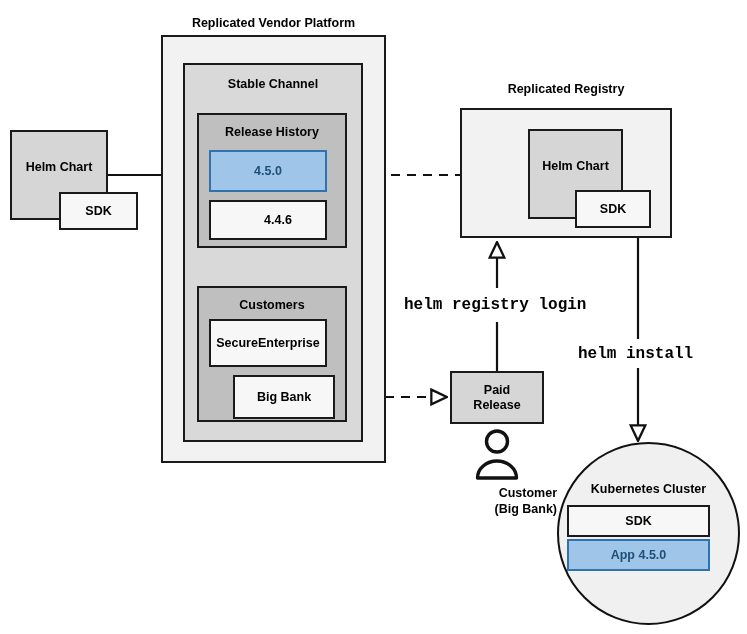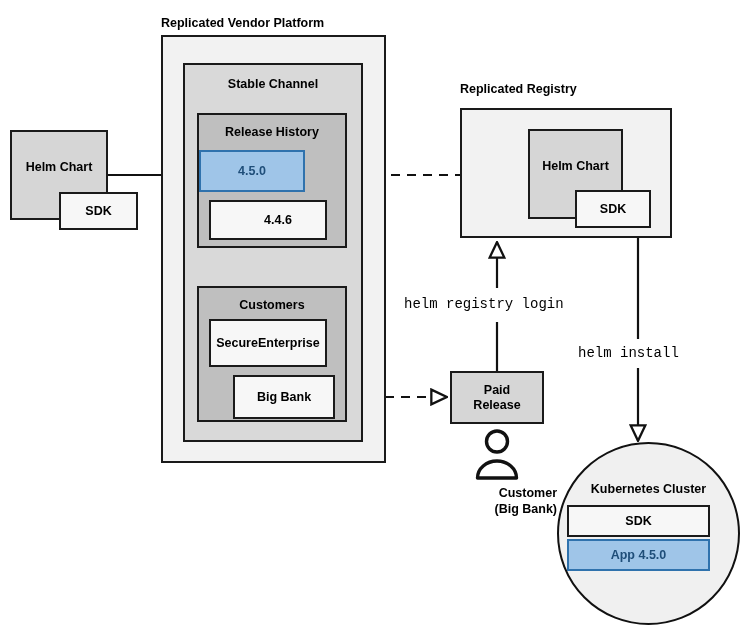--- a/index.html
+++ b/index.html
@@ -27,21 +27,21 @@
     text-align: center;
     font-weight: bold;
     color: #000000;
     line-height: 1.15;
   }
   .title-label {
     position: absolute;
     font-weight: bold;
     font-size: 12.5px;
     color: #000000;
-    text-align: left;
+    text-align: center;
     white-space: nowrap;
   }
   
   .shell-outer {
     background: #f2f2f2;
     border: 2.2px solid #1a1a1a;
   }
   .shell-mid {
     background: #d9d9d9;
     border: 2.2px solid #1a1a1a;
@@ -73,22 +73,22 @@
     left: 0;
     right: 0;
     text-align: center;
     font-weight: bold;
     font-size: 12.5px;
     color: #000000;
   }
   .mono-label {
     position: absolute;
     font-family: "Liberation Mono", "DejaVu Sans Mono", monospace;
-    font-size: 14px;
-    font-weight: normal;
+    font-size: 16px;
+    font-weight: bold;
     color: #000000;
     white-space: nowrap;
     letter-spacing: 0px;
   }
   .plain-label {
     position: absolute;
     font-family: "Liberation Sans", sans-serif;
     font-size: 12.5px;
     font-weight: bold;
     color: #000000;
@@ -155,21 +155,21 @@
 
   <div class="node shell-outer" style="left:161px; top:35px; width:225px; height:428px;"></div>
 
   <div class="node shell-mid" style="left:183px; top:63px; width:180px; height:379px;">
     <span class="hdr" style="top:12px;">Stable Channel</span>
   </div>
 
   <div class="node shell-inner" style="left:197px; top:113px; width:150px; height:135px;">
     <span class="hdr" style="top:10px;">Release History</span>
   </div>
-  <div class="node box-blue n-title" style="left:199px; top:150px; width:106px; height:42px;">
+  <div class="node box-blue n-title" style="left:209px; top:150px; width:118px; height:42px;">
     <span>4.5.0</span>
   </div>
   <div class="node box-white n-title" style="left:209px; top:200px; width:118px; height:40px;padding-left:20px;">
     <span>4.4.6</span>
   </div>
 
   <div class="node shell-inner" style="left:197px; top:286px; width:150px; height:136px;">
     <span class="hdr" style="top:10px;">Customers</span>
   </div>
   <div class="node box-white n-title" style="left:209px; top:319px; width:118px; height:48px; flex-direction:row;">

